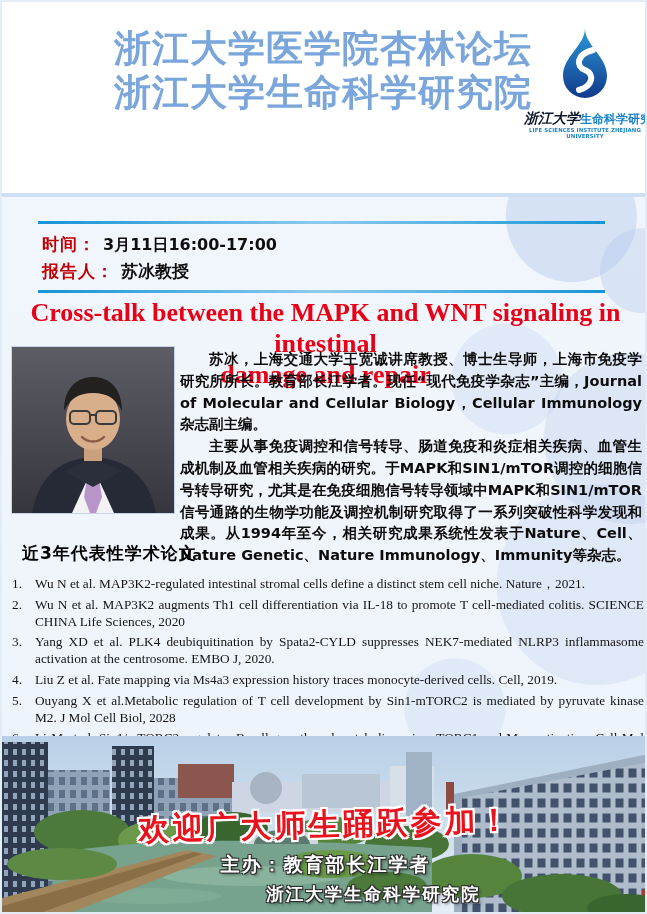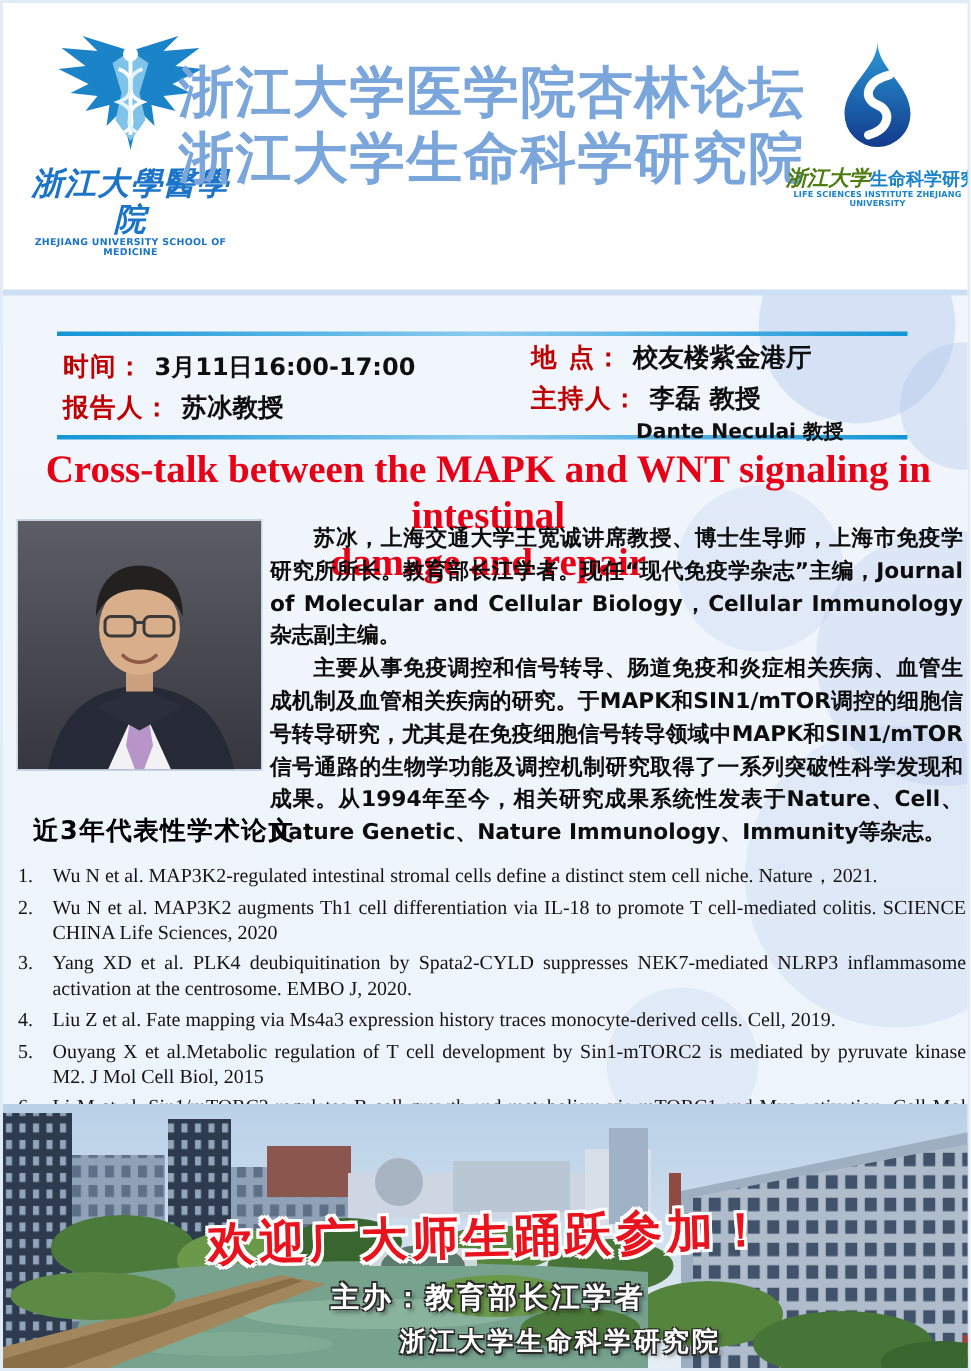--- a/index.html
+++ b/index.html
@@ -19,26 +19,26 @@
       radial-gradient(circle 110px at 92% 72%,rgba(188,204,236,.30) 0 100px, transparent 101px),
       radial-gradient(circle 55px at 70% 95%, rgba(190,206,238,.28) 0 50px, transparent 51px),
       linear-gradient(#f1f6fc,#eef4fb);
   }
   .header-sep{position:absolute;left:0;top:191px;width:647px;height:4px;background:#cddff2;}
   
   .med-logo{position:absolute;left:16px;top:20px;width:138px;text-align:center;}
   .med-cn{font-size:21px;font-weight:bold;font-style:italic;color:#1b74c8;letter-spacing:1px;line-height:24px;}
   .med-en{font-size:6.3px;font-weight:bold;color:#1b74c8;letter-spacing:.2px;}
   .main-title{
-    position:absolute;left:112px;top:38px;width:428px;text-align:center;
+    position:absolute;left:112px;top:25px;width:428px;text-align:left;
     color:#7aa6db;font-size:37px;font-weight:bold;line-height:44px;letter-spacing:1px;white-space:nowrap;
   }
   .lsi-logo{position:absolute;left:522px;top:24px;width:122px;text-align:center;}
   .lsi-cn{line-height:15px;margin-top:2px;white-space:nowrap;}
-  .lsi-cn .callig{font-size:14px;font-weight:bold;font-style:italic;color:#4d7c0f;}
+  .lsi-cn .callig{font-size:14px;font-weight:bold;font-style:italic;color:#0f172a;}
   .lsi-cn .plain{font-size:12px;font-weight:bold;color:#1b84c9;}
   .lsi-en{font-size:5.4px;font-weight:bold;color:#1b84c9;letter-spacing:.1px;}
   
   .rule{position:absolute;left:36px;width:567px;height:3px;
     background:linear-gradient(90deg,#1495d6,#8ccbee 50%,#1495d6);}
   .rule-top{top:219px}
   .rule-bottom{top:288px}
   .info-left{position:absolute;left:40px;top:229px;}
   .info-right{position:absolute;left:352px;top:224px;}
   .info-row{font-size:17px;font-weight:bold;line-height:27px;white-space:nowrap;}
@@ -81,34 +81,20 @@
   .org2{top:146px;font-size:17.5px;transform:translateX(48px);}
 </style>
 </head>
 <body>
 
 <div class="poster">
 
   <div class="body-bg"></div>
   <div class="header-sep"></div>
 
-  <div class="med-logo">
-    <svg width="104" height="84" viewBox="0 0 104 84">
-      <g fill="#1b84c9">
-        <path d="M52 12 L20 2 L30 12 L6 10 L22 22 L4 24 L24 34 L12 40 L30 42 L22 52 L38 48 L36 62 L46 52 L52 78 L58 52 L68 62 L66 48 L82 52 L74 42 L92 40 L80 34 L100 24 L82 22 L98 10 L74 12 L84 2 Z"></path>
-      </g>
-      <path d="M52 12 L40 20 L46 40 L42 58 L52 72 L62 58 L58 40 L64 20 Z" fill="#7fc3e8"></path>
-      <circle cx="52" cy="14" r="5" fill="#ffffff"></circle>
-      <rect x="50.7" y="18" width="2.6" height="50" fill="#ffffff"></rect>
-      <path d="M44 24 C60 30 44 40 60 46 C44 52 60 60 48 66" stroke="#ffffff" stroke-width="2.4" fill="none"></path>
-      <path d="M60 24 C44 30 60 40 44 46 C60 52 44 60 56 66" stroke="#e8f4fb" stroke-width="2.4" fill="none"></path>
-    </svg>
-    <div class="med-cn">浙江大學醫學院</div>
-    <div class="med-en">ZHEJIANG UNIVERSITY SCHOOL OF MEDICINE</div>
-  </div>
 
   <div class="main-title">
     <div>浙江大学医学院杏林论坛</div>
     <div>浙江大学生命科学研究院</div>
   </div>
 
   <div class="lsi-logo">
     <svg width="56" height="78" viewBox="0 0 56 78">
       <defs>
         <linearGradient id="dropg" x1="0" y1="0" x2="0" y2="1">
@@ -130,29 +116,20 @@
 
   <div class="info-left">
     <div class="info-row">
       <span class="lbl">时间：</span><span class="val val-time">3月11日16:00-17:00</span>
     </div>
     <div class="info-row">
       <span class="lbl">报告人：</span><span class="val">苏冰教授</span>
     </div>
   </div>
 
-  <div class="info-right">
-    <div class="info-row">
-      <span class="lbl">地 点：</span><span class="val">校友楼紫金港厅</span>
-    </div>
-    <div class="info-row">
-      <span class="lbl">主持人：</span><span class="val">李磊 教授</span>
-    </div>
-    <div class="host2">Dante Neculai  教授</div>
-  </div>
 
   <div class="talk-title">
     <div>Cross-talk between the MAPK and WNT signaling in intestinal</div>
     <div>damage and repair</div>
   </div>
 
   <div class="bio-photo">
     <svg width="162" height="166" viewBox="0 0 162 166">
       <defs>
         <linearGradient id="pbg" x1="0" y1="0" x2="0" y2="1">
@@ -194,21 +171,21 @@
     <div class="pub">
       <span class="num">3.</span>
       <span class="txt"><span>Yang XD et al. PLK4 deubiquitination by Spata2-CYLD suppresses NEK7-mediated NLRP3 inflammasome activation at the centrosome. </span><b>EMBO J, 2020.</b><span></span></span>
     </div>
     <div class="pub">
       <span class="num">4.</span>
       <span class="txt"><span>Liu Z et al. Fate mapping via Ms4a3 expression history traces monocyte-derived cells. </span><b>Cell, 2019.</b><span></span></span>
     </div>
     <div class="pub">
       <span class="num">5.</span>
-      <span class="txt"><span>Ouyang X et al.Metabolic regulation of T cell development by Sin1-mTORC2 is mediated by pyruvate kinase M2. </span><b>J Mol  Cell  Biol, 2015</b><span></span></span>
+      <span class="txt"><span>Ouyang X et al.Metabolic regulation of T cell development by Sin1-mTORC2 is mediated by pyruvate kinase M2. </span><b>J Mol  Cell  Biol, 2028</b><span></span></span>
     </div>
     <div class="pub">
       <span class="num">6.</span>
       <span class="txt"><span>Li M et al. Sin1/mTORC2 regulates B cell growth and metabolism via mTORC1 and Myc activation. </span><b>Cell Mol Immunol, 2019</b><span>.</span></span>
     </div>
   </div>
 
   <div class="campus">
     <svg width="647" height="180" viewBox="0 0 647 180">
       <defs>

